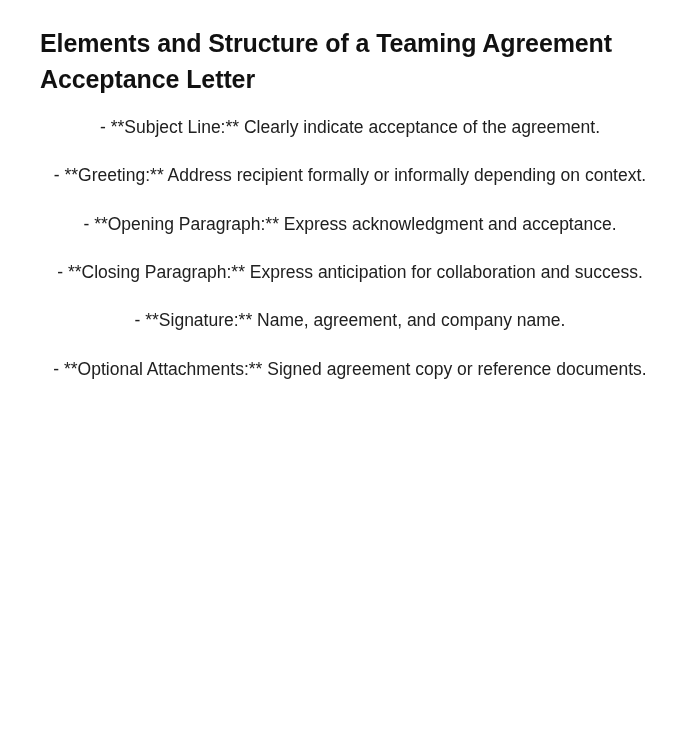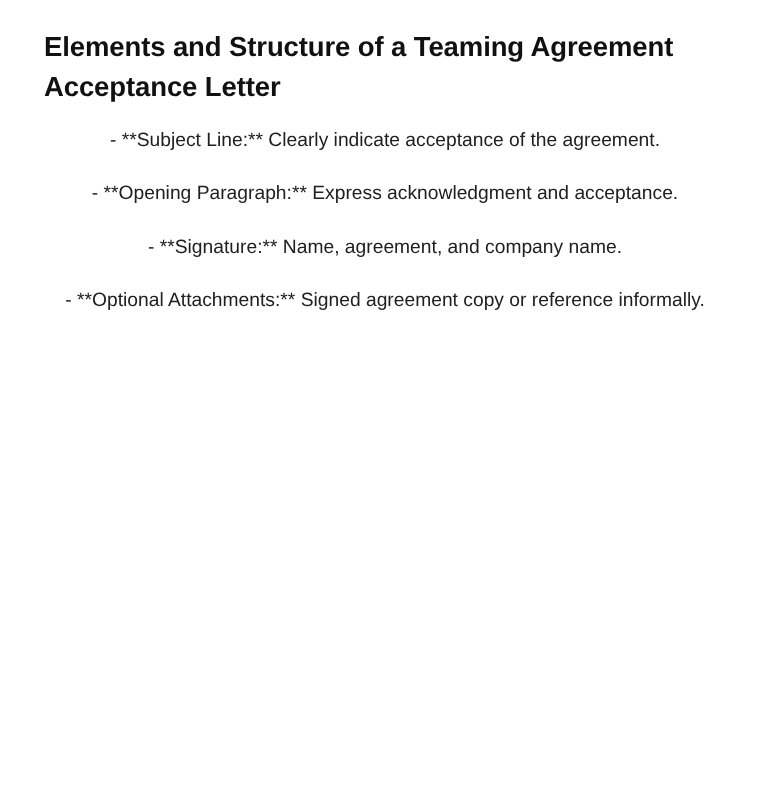--- a/index.html
+++ b/index.html
@@ -45,17 +45,19 @@
     margin-bottom: 0;
   }
 </style>
 </head>
 <body>
 
 <div class="page">
   <h1 class="doc-title">Elements and Structure of a Teaming Agreement Acceptance Letter</h1>
   <ul class="doc-list">
     <li class="doc-item">- **Subject Line:** Clearly indicate acceptance of the agreement.</li>
+    <li class="doc-item">- **Greeting:** Address recipient formally or informally depending on context.</li>
     <li class="doc-item">- **Opening Paragraph:** Express acknowledgment and acceptance.</li>
+    <li class="doc-item">- **Closing Paragraph:** Express anticipation for collaboration and success.</li>
     <li class="doc-item">- **Signature:** Name, agreement, and company name.</li>
-    <li class="doc-item">- **Optional Attachments:** Signed agreement copy or reference informally.</li>
+    <li class="doc-item">- **Optional Attachments:** Signed agreement copy or reference documents.</li>
   </ul>
 </div>
 
 </body></html>

